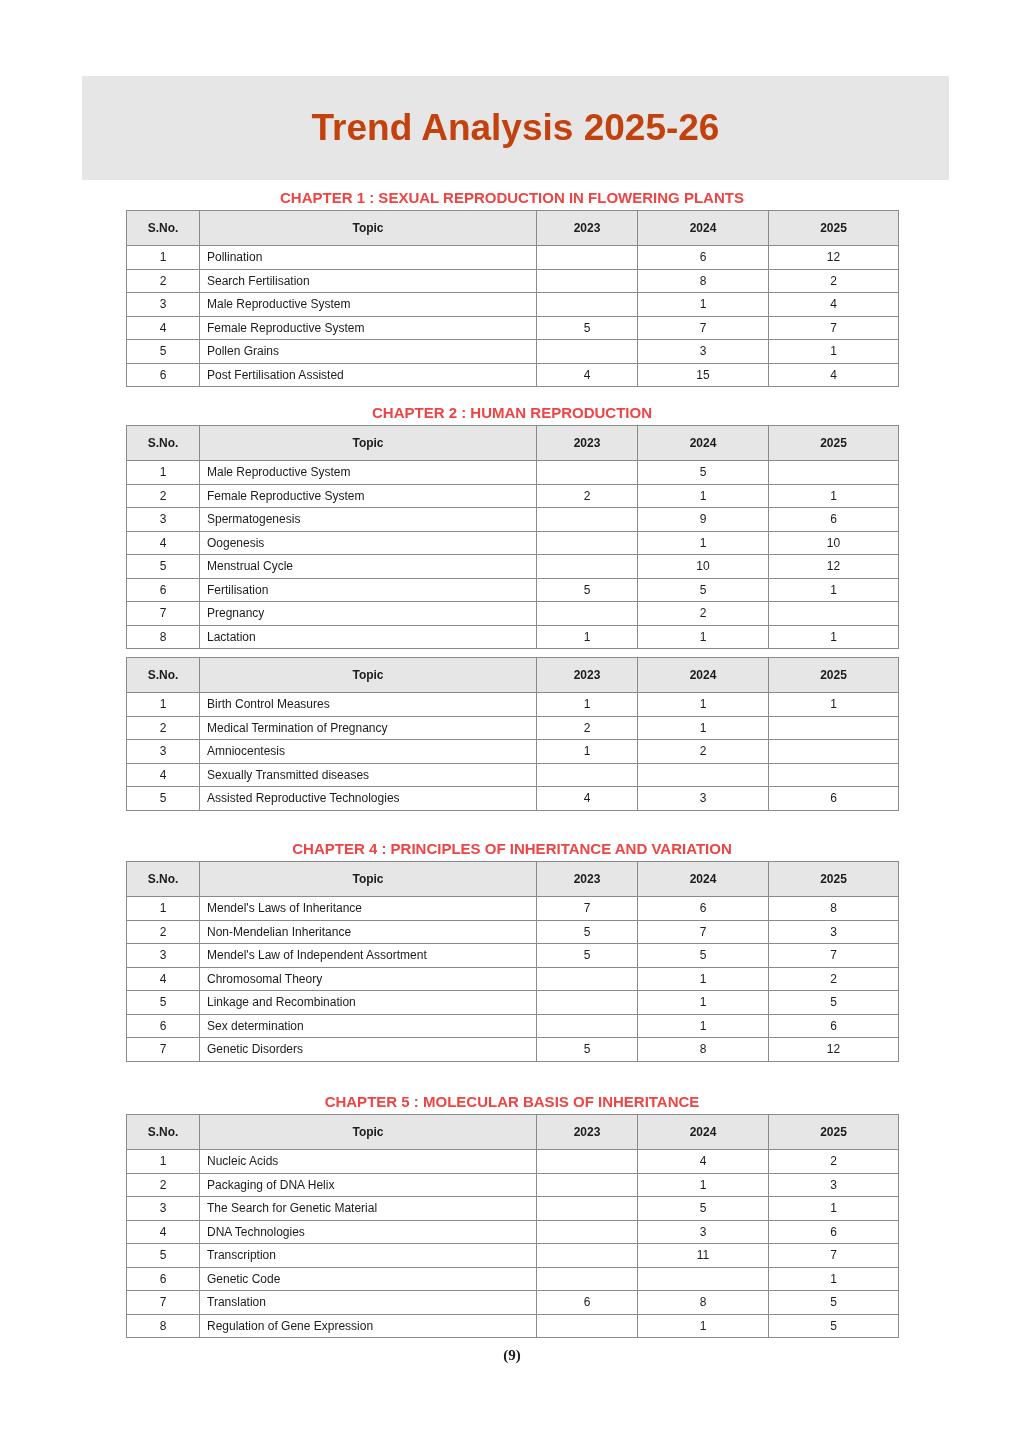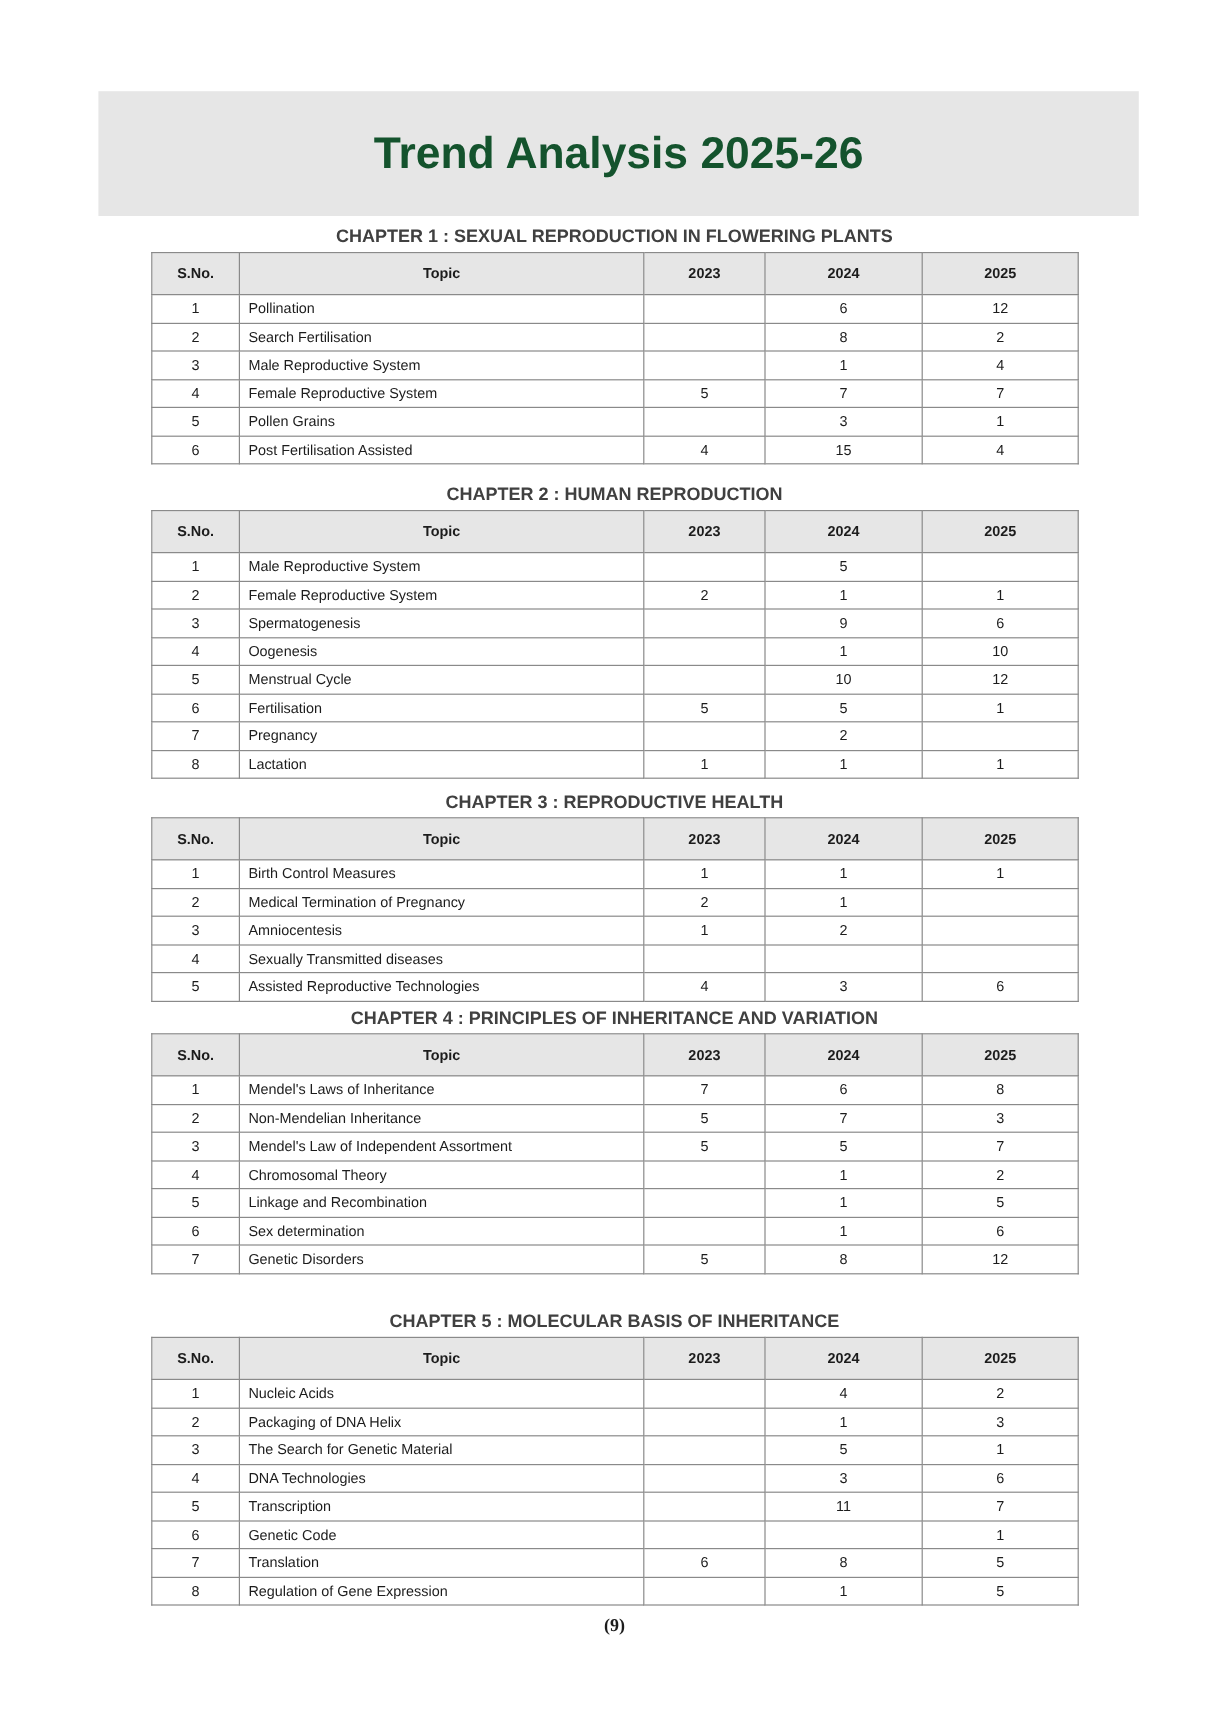--- a/index.html
+++ b/index.html
@@ -1,20 +1,20 @@
 <!DOCTYPE html>
 <html><head>
 <meta charset="utf-8">
 <style>
   html, body { margin:0; padding:0; background:#ffffff; }
   body { width:1024px; height:1440px; position:relative; font-family:"Liberation Sans", sans-serif; color:#1c1c1c; overflow:hidden; }
   .title-band { position:absolute; left:82px; top:76px; width:867px; height:104px; background:#e6e6e6; display:flex; align-items:center; justify-content:center; }
-  .title-band h1 { margin:0; font-size:37px; font-weight:bold; color:#14532d; letter-spacing:0px; }
+  .title-band h1 { margin:0; font-size:37px; font-weight:bold; color:#c2410c; letter-spacing:0px; }
   .chapter { position:absolute; left:126px; width:772px; }
-  .chapter-title { text-align:center; font-weight:bold; font-size:15px; color:#404040; height:24px; line-height:24px; }
+  .chapter-title { text-align:center; font-weight:bold; font-size:15px; color:#ef4444; height:24px; line-height:24px; }
   table { border-collapse:collapse; width:772px; table-layout:fixed; font-size:12px;padding-left:20px; }
   th, td { border:1.5px solid #8a8a8a; padding:0; }
   th { background:#e6e6e6; font-weight:bold; height:34px; text-align:center; }
   td { height:22.5px; text-align:center; }
   td.topic { text-align:left; padding-left:7px; }
   col.c1 { width:73px; } col.c2 { width:337px; } col.c3 { width:101px; } col.c4 { width:131px; } col.c5 { width:130px; }
   .page-num { position:absolute; left:0; width:1024px; top:1347px; text-align:center; font-family:"Liberation Serif", serif; font-weight:bold; font-size:15px; }
 </style>
 </head>
 <body>
@@ -162,21 +162,20 @@
             <td>8</td>
             <td class="topic">Lactation</td>
             <td>1</td>
             <td>1</td>
             <td>1</td>
           </tr>
         </tbody>
       </table>
     </div>
     <div class="chapter" style="top: 657px;">
-      <div class="chapter-title">CHAPTER 3 : REPRODUCTIVE HEALTH</div>
       <table>
         <colgroup>
           <col class="c1">
           <col class="c2">
           <col class="c3">
           <col class="c4">
           <col class="c5">
         </colgroup>
         <thead>
           <tr>

